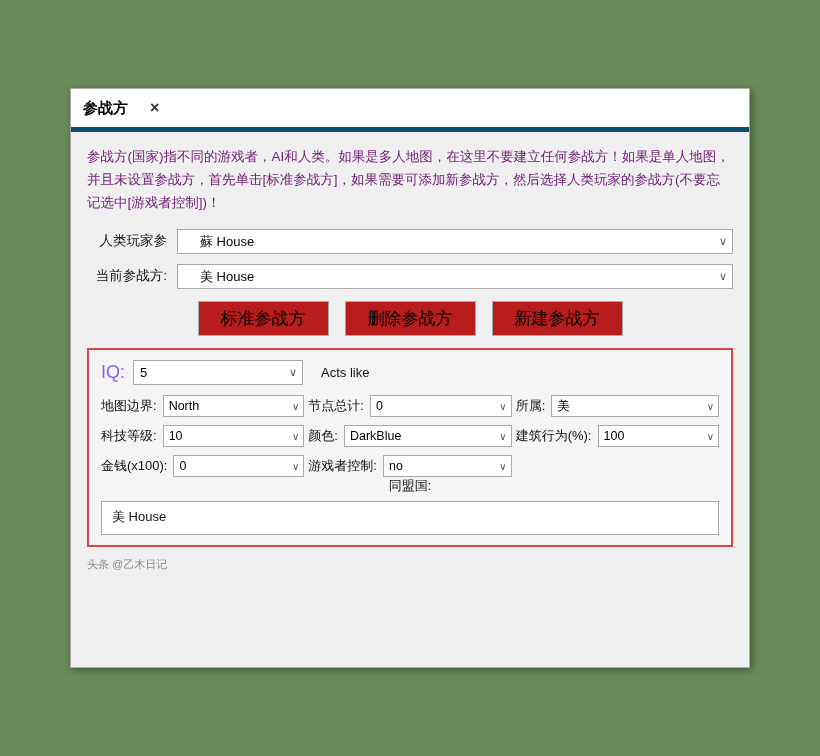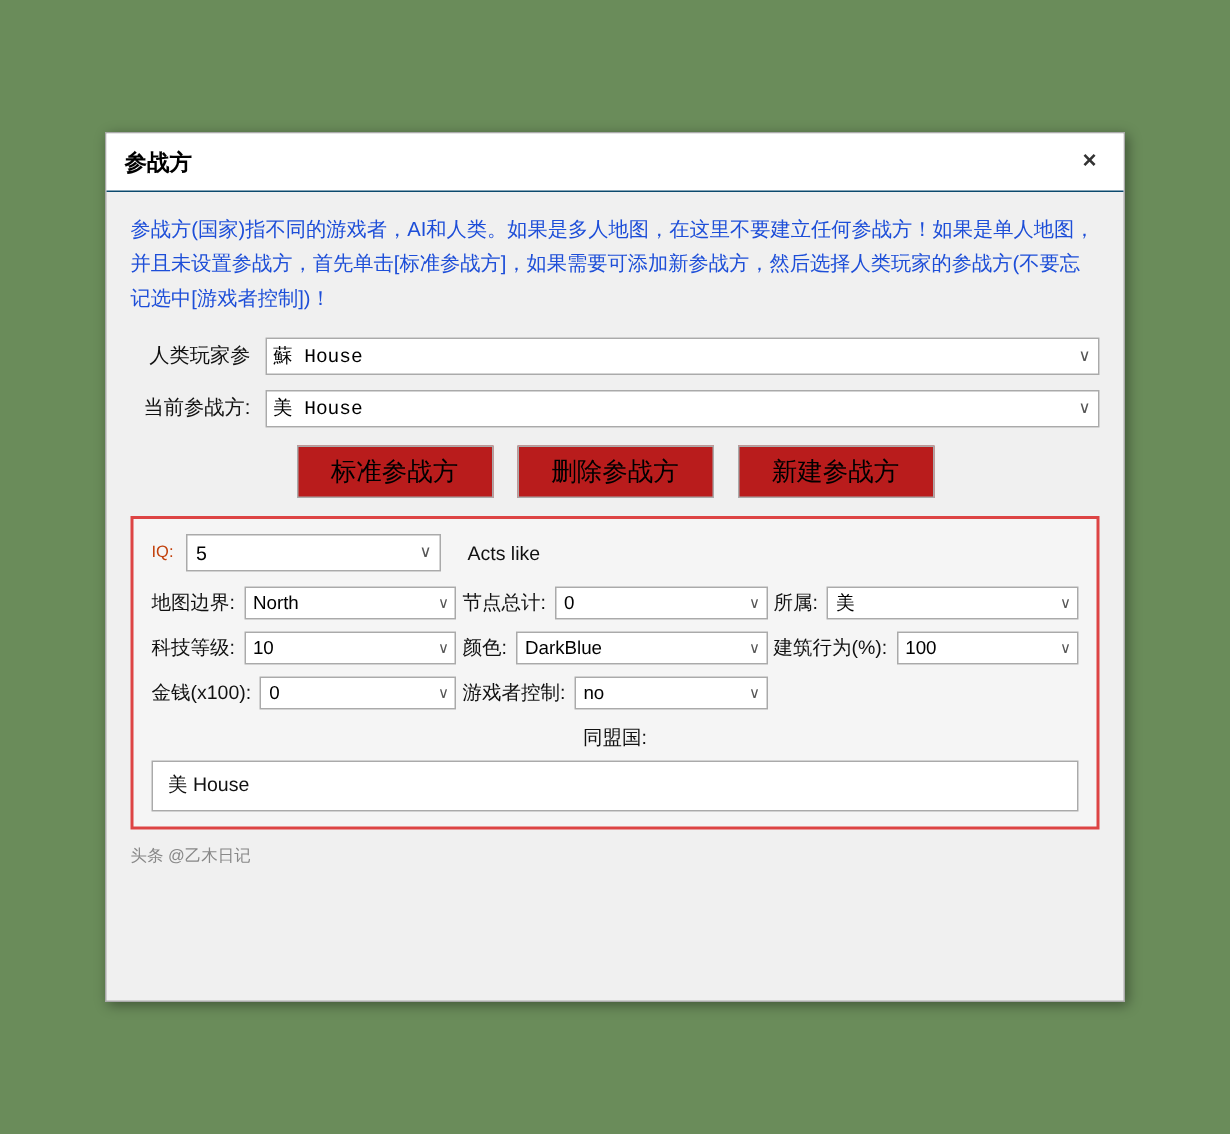--- a/index.html
+++ b/index.html
@@ -14,45 +14,46 @@
     }
     .dialog {
       background: #f0f0f0;
       border: 1px solid #aaa;
       box-shadow: 2px 2px 8px rgba(0,0,0,0.4);
       width: 680px;
       min-height: 580px;
     }
     .title-bar {
       background: #fff;
-      border-bottom: 1px solid #0c4a6e;
+      border-bottom: 5px solid #0c4a6e;
       padding: 8px 12px;
       display: flex;
-      justify-content: space-between;
+      justify-content: flex-start;
       align-items: center;
       font-size: 15px;
       font-weight: bold;
+      gap: 16px;
     }
     .close-btn {
       cursor: pointer;
       font-size: 16px;
       font-weight: bold;
       color: #333;
       background: none;
       border: none;
       padding: 2px 6px;
     }
     .content {
       padding: 14px 16px;
     }
     .description {
       font-size: 13.5px;
       line-height: 1.7;
       margin-bottom: 14px;
-      color: #1d4ed8;
+      color: #701a75;
     }
     .form-row {
       display: flex;
       align-items: center;
       margin-bottom: 10px;
     }
     .form-label {
       width: 90px;
       text-align: right;
       padding-right: 10px;
@@ -69,27 +70,27 @@
       position: absolute;
       right: 6px;
       top: 50%;
       transform: translateY(-50%);
       pointer-events: none;
       font-size: 11px;
       color: #555;
     }
     .select-wrapper select {
       width: 100%;
-      padding: 4px 24px 4px 4px;
+      padding: 4px 24px 4px 22px;
       border: 1px solid #aaa;
       background: #fff;
       appearance: none;
       -webkit-appearance: none;
       font-size: 13px;
-      font-family: Liberation Mono, monospace;
+      font-family: Liberation Sans, sans-serif;
       cursor: pointer;
     }
     .buttons-row {
       display: flex;
       justify-content: center;
       gap: 16px;
       margin: 12px 0;
     }
     .btn {
       padding: 5px 22px;
@@ -153,22 +154,22 @@
       color: #111;
       margin-left: 10px;
       align-self: center;
     }
     .iq-row {
       display: flex;
       align-items: center;
       gap: 8px;
     }
     .iq-label {
-      font-size: 11px;
-      color: #c2410c;
+      font-size: 18px;
+      color: #8b5cf6;
       white-space: nowrap;
     }
     .iq-select-wrapper {
       position: relative;
       width: 170px;
     }
     .iq-select-wrapper::after {
       content: '∨';
       position: absolute;
       right: 6px;
@@ -183,21 +184,20 @@
       padding: 4px 24px 4px 6px;
       border: 1px solid #aaa;
       background: #fff;
       appearance: none;
       -webkit-appearance: none;
       font-size: 13px;
       font-family: inherit;
       cursor: pointer;
     }
     .ally-section {
-      margin-top: 10px;
     }
     .ally-label {
       font-size: 13px;
       color: #111;
       text-align: center;
       margin-bottom: 6px;
     }
     .ally-box {
       border: 1px solid #aaa;
       background: #fff;

